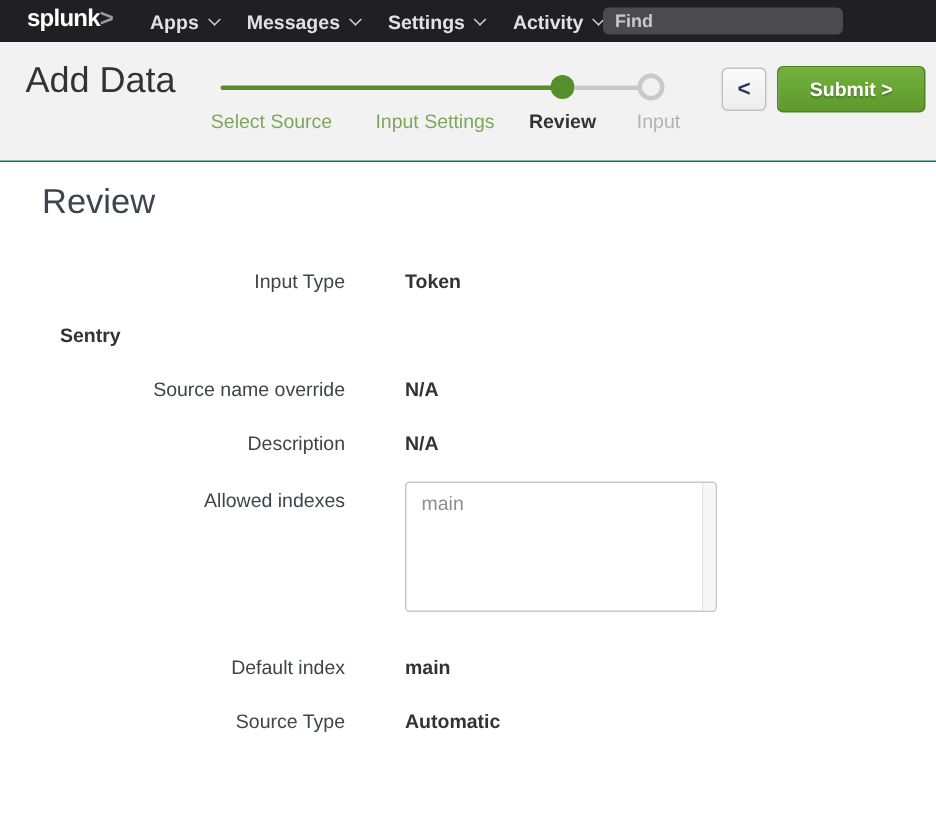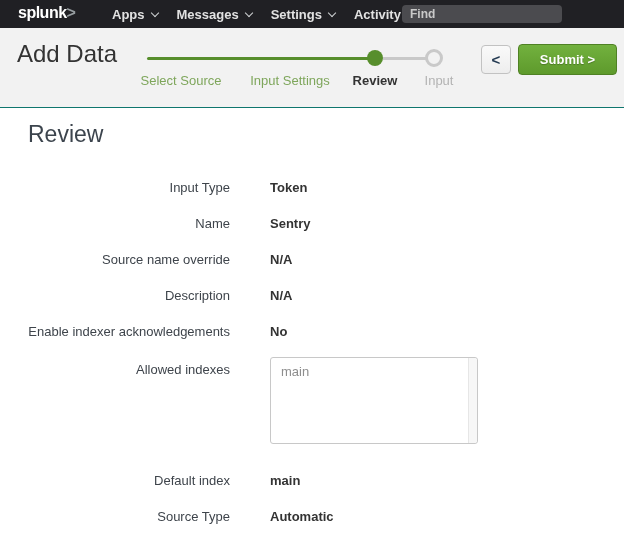--- a/index.html
+++ b/index.html
@@ -3,21 +3,21 @@
 <meta charset="utf-8">
 <style>
   html,body { margin:0; padding:0; background:#fff; }
   body { font-family:"Liberation Sans", sans-serif; }
   .page { position:relative; width:624px; height:558px; background:#7dd3fc; overflow:hidden; }
 
   
   .topbar { position:absolute; top:0; left:0; width:624px; height:28px; background:#202024; }
   .logo { position:absolute; left:18px; top:4px; font-size:16px; font-weight:700; color:#fff; letter-spacing:-0.5px; cursor:pointer; }
   .logo .mark { color:#969da0; font-weight:700; }
-  .topnav { position:absolute; left:112px; top:0; height:28px; display:flex; align-items:center; gap:19px; }
+  .topnav { position:absolute; left:100px; top:0; height:28px; display:flex; align-items:center; gap:19px; }
   .topnav-item { display:flex; align-items:center; font-size:13px; font-weight:600; color:#e2e2e2; cursor:pointer; white-space:nowrap; }
   .caret { display:inline-block; width:5px; height:5px; border-right:1.6px solid #cfd2d4; border-bottom:1.6px solid #cfd2d4; transform:rotate(45deg); margin-left:7px; margin-top:-3px; }
   .find-input { position:absolute; left:402px; top:5px; width:144px; height:18px; background:#4b4b4f; border:none; border-radius:4px; color:#c9c9c9; font-size:12px; font-weight:700; padding:0 8px; font-family:"Liberation Sans", sans-serif; outline:none; }
   .find-input::placeholder { color:#c9c9c9; opacity:1; }
 
   
   .header { position:absolute; top:28px; left:0; width:624px; height:79px; background:#f2f2f2; border-bottom:1px solid #0f766e; }
   .page-title { position:absolute; left:17px; top:12px; margin:0; font-size:24px; font-weight:400; color:#333; }
 
   .wz-line-complete { position:absolute; left:147px; top:29px; width:222px; height:3px; background:#578e2c; border-radius:2px; }
@@ -96,34 +96,29 @@
   </div>
 
   <div class="main">
     <h2 class="review-heading">Review</h2>
     <div class="fields">
         <div class="field-row">
           <div class="f-label">Input Type</div>
           <div class="f-value">Token</div>
         </div>
         <div class="field-row">
-          <div class="f-label">Name</div>
           <div class="f-value">Sentry</div>
         </div>
         <div class="field-row">
           <div class="f-label">Source name override</div>
           <div class="f-value">N/A</div>
         </div>
         <div class="field-row">
           <div class="f-label">Description</div>
           <div class="f-value">N/A</div>
-        </div>
-        <div class="field-row">
-          <div class="f-label">Enable indexer acknowledgements</div>
-          <div class="f-value">No</div>
         </div>
         <div class="field-row listbox-row">
           <div class="f-label">Allowed indexes</div>
           <div class="f-listbox">
             <div class="lb-item">main</div>
             <div class="lb-scrollbar"></div>
           </div>
         </div>
         <div class="field-row">
           <div class="f-label">Default index</div>

